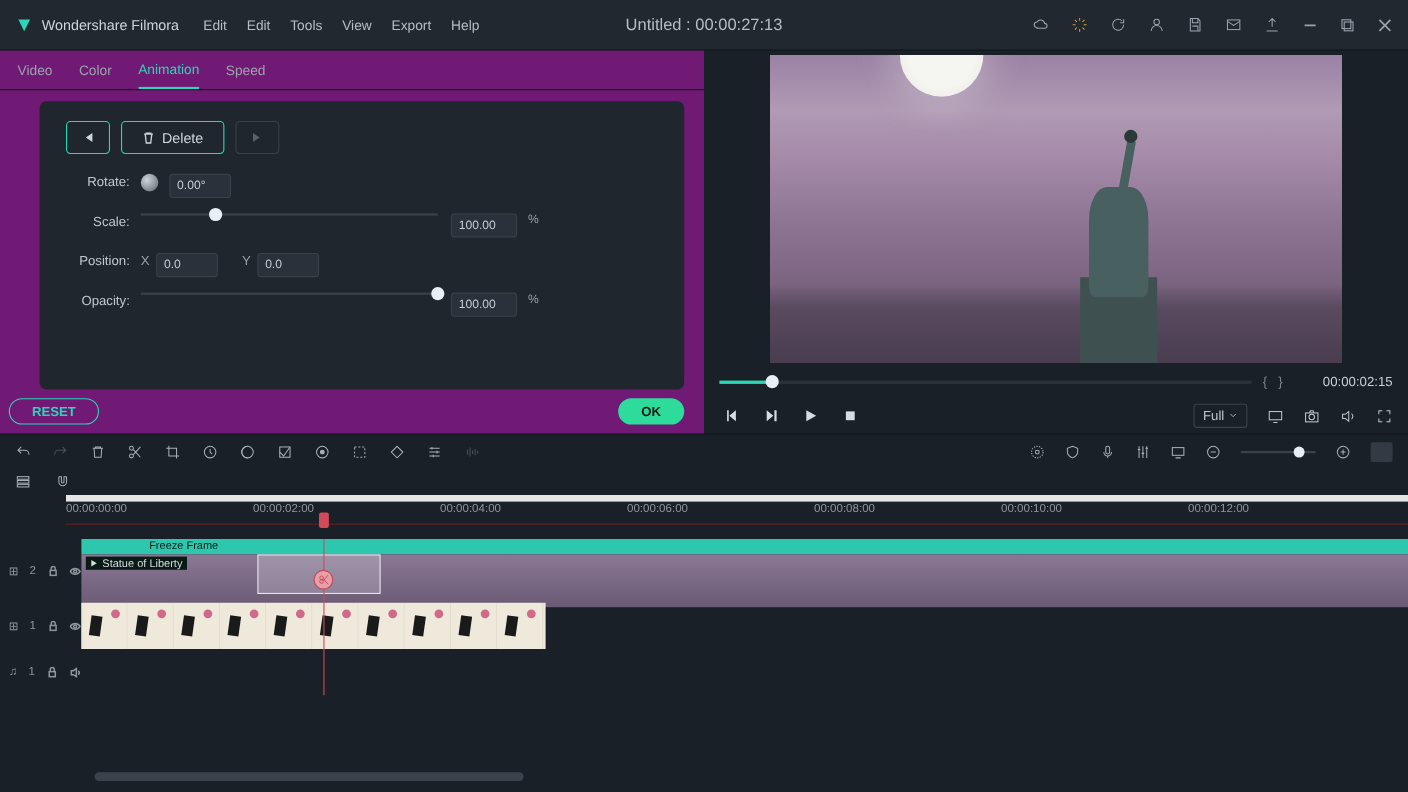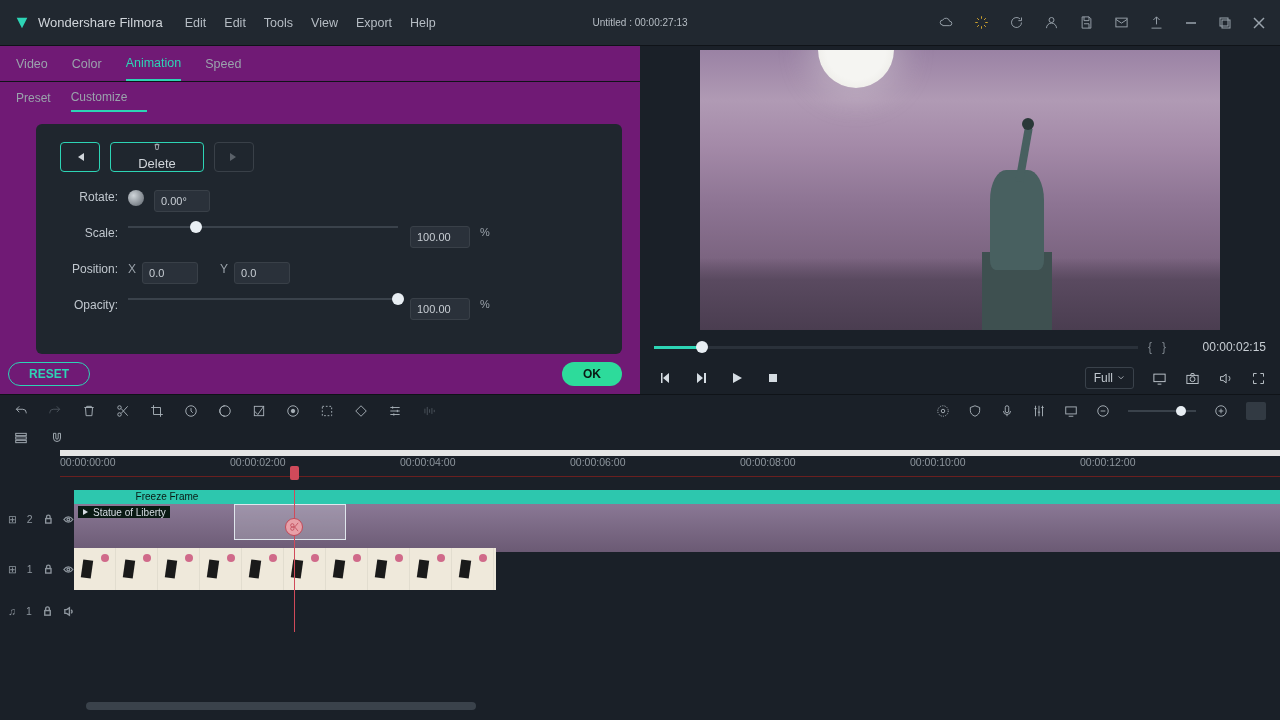--- a/index.html
+++ b/index.html
@@ -5,21 +5,21 @@
 * { margin: 0; padding: 0; box-sizing: border-box; font-family: -apple-system, "Segoe UI", sans-serif; }
 body { width: 1280px; height: 720px; background: #1a2028; color: #aab2bb; overflow: hidden; font-size: 12px; }
 
 
 .titlebar { height: 46px; background: #212830; display: flex; align-items: center; padding: 0 14px; border-bottom: 1px solid #0f1318; }
 .logo { width: 16px; height: 16px; margin-right: 8px; }
 .logo svg { width: 100%; height: 100%; }
 .app-name { color: #d0d5da; font-size: 13px; margin-right: 22px; }
 .menu { display: flex; gap: 18px; }
 .menu span { color: #b6bdc4; font-size: 12.5px; cursor: pointer; }
-.title-center { position: absolute; left: 50%; transform: translateX(-50%); color: #b6bdc4; font-size: 10px; }
+.title-center { position: absolute; left: 50%; transform: translateX(-50%); color: #b6bdc4; font-size: 15px; }
 .title-right { margin-left: auto; display: flex; align-items: center; gap: 20px; }
 .tr-icon { width: 15px; height: 15px; color: #9aa3ac; cursor: pointer; display: flex; align-items: center; justify-content: center; }
 .tr-icon svg { width: 100%; height: 100%; stroke: currentColor; fill: none; stroke-width: 1.5; }
 .win-btn { width: 14px; height: 14px; color: #9aa3ac; cursor: pointer; display:flex;align-items:center;justify-content:center;}
 
 
 .upper { display: flex; height: 348px; }
 
 
 .left-panel { width: 640px; background: #701a75; display: flex; flex-direction: column; }
@@ -29,21 +29,21 @@
 .sub-tabs { height: 32px; display: flex; align-items: center; gap: 20px; padding-left: 16px; }
 .sub-tabs span { color: #9aa3ac; font-size: 12px; cursor: pointer; padding: 6px 0; }
 .sub-tabs span.active { color: #2dd4b5; border-bottom: 2px solid #2dd4b5; }
 .crown { width: 12px; height: 10px; margin-left: 4px; display:inline-block; vertical-align: middle;}
 .crown svg{width:100%;height:100%;}
 
 .anim-controls { background: #1f262e; margin: 10px 18px 0 36px; padding: 18px 24px; border-radius: 6px; flex: 1; }
 .kf-btns { display: flex; gap: 10px; margin-bottom: 18px; margin-left: 0px; }
 .kf-btn { height: 30px; border: 1.5px solid #2dd4b5; background: transparent; border-radius: 4px; color: #d0d5da; display: flex; align-items: center; justify-content: center; cursor: pointer; font-size: 13px; }
 .kf-nav { width: 40px; }
-.kf-del { width: 94px; gap: 6px; flex-direction: column; }
+.kf-del { width: 94px; gap: 6px; }
 .kf-next { width: 40px; border-color: #394048; color: #5a6169;}
 .control-row { display: flex; align-items: flex-start; margin-bottom: 14px; font-size: 12px; }
 .control-label { width: 58px; text-align: right; color: #c0c7ce; margin-right: 10px; }
 .rotate-knob { width: 16px; height: 16px; border-radius: 50%; background: radial-gradient(circle at 35% 35%, #cfd5da, #5a6169); margin-right: 10px; position: relative; }
 .num-field { width: 56px; height: 22px; background: #2a313a; border: 1px solid #394048; color: #c8ced4; font-size: 11px; padding: 0 6px; border-radius: 3px; }
 .num-field.wide { width: 60px; }
 .slider-track { flex: 0 0 270px; height: 2px; background: #3a424b; position: relative; margin-right: 12px; }
 .slider-thumb { position: absolute; top: -5px; width: 12px; height: 12px; background: #e8eef3; border-radius: 50%; transform: translateX(-50%); cursor: pointer; }
 .pct { margin-left: 10px; color: #99a1a9; font-size: 11px; }
 .pos-x, .pos-y { color: #99a1a9; margin-right: 6px; }
@@ -197,29 +197,20 @@
 
 <div class="upper">
 
   <div class="left-panel">
     <div class="panel-tabs">
       <span>Video</span>
       <span>Color</span>
       <span class="active">Animation</span>
       <span>Speed</span>
     </div>
-    <div class="sub-tabs">
-      <span>Preset</span>
-      <span class="active">
-        <span>Customize</span>
-        <span class="crown"><svg viewBox="0 0 16 12">
-              <path d="M2 2l3 4 3-5 3 5 3-4v8H2z" fill="#e0a030"></path>
-            </svg></span>
-      </span>
-    </div>
 
     <div class="anim-controls">
       <div class="kf-btns">
         <button class="kf-btn kf-nav">
             <svg width="12" height="12" viewBox="0 0 12 12">
               <path d="M3 2v8M10 2L4 6l6 4z" fill="#d0d5da"></path>
             </svg>
           </button>
         <button class="kf-btn kf-del">
           <svg width="12" height="12" viewBox="0 0 12 12" fill="none" stroke="#d0d5da" stroke-width="1.2">

